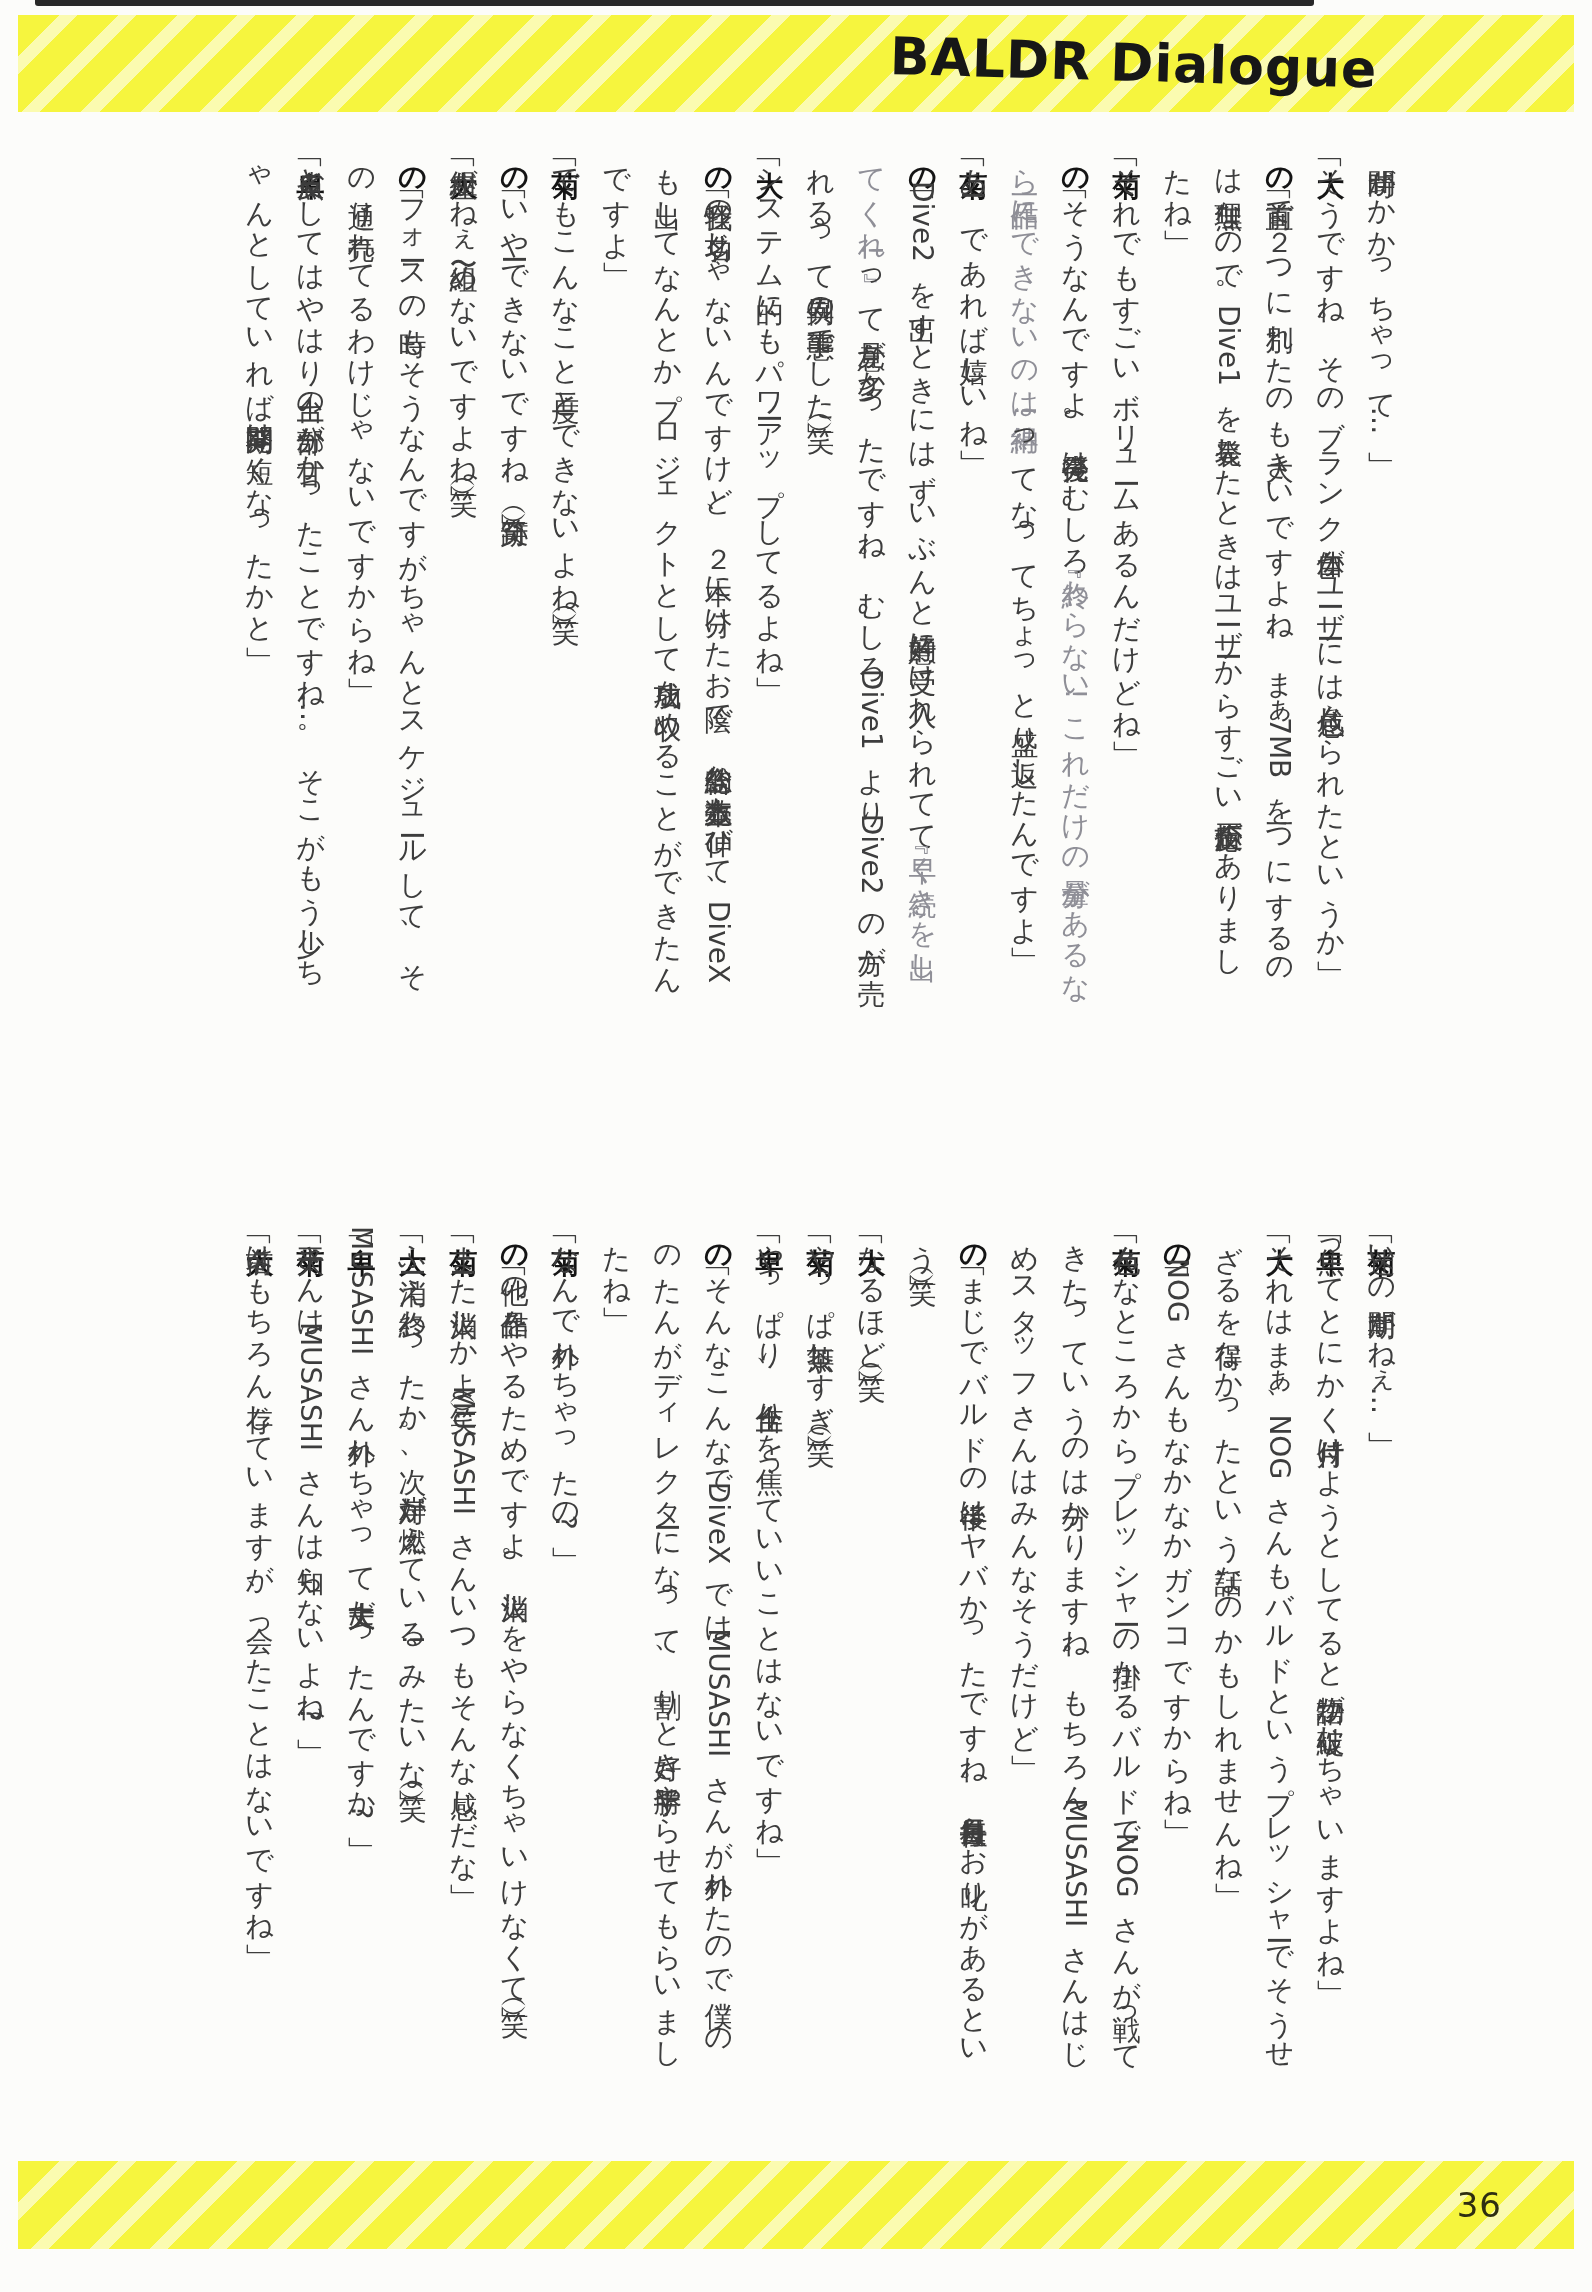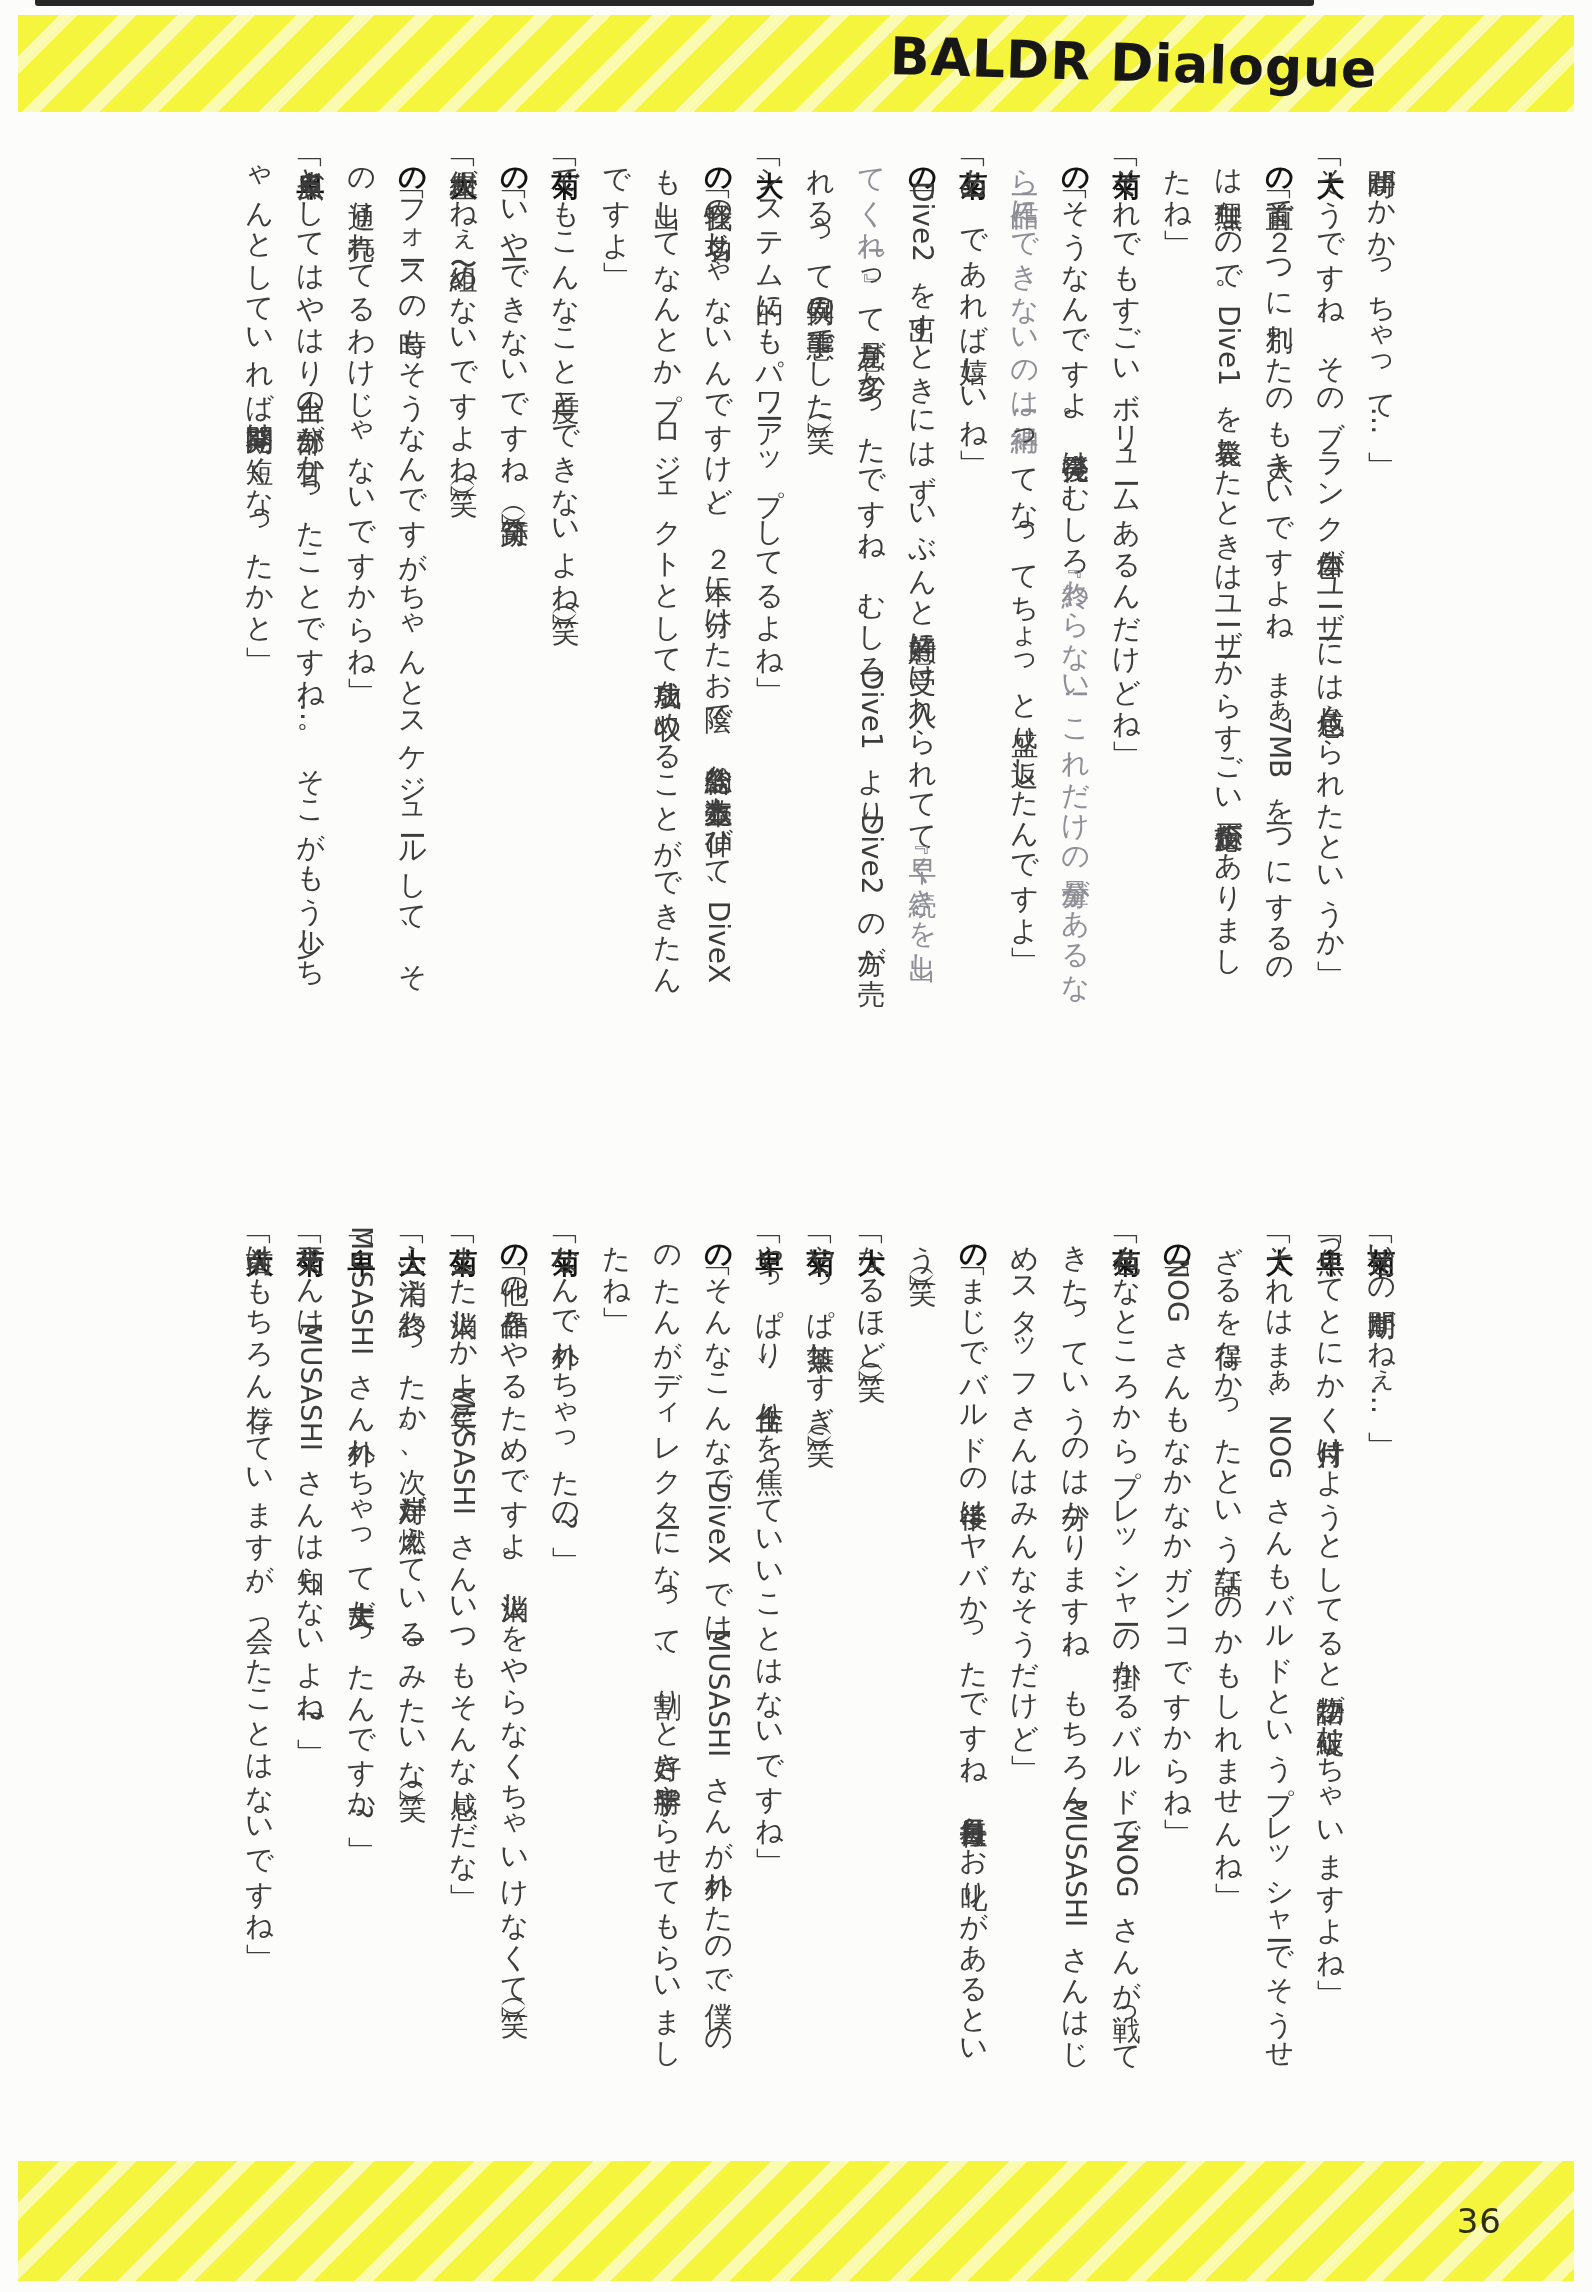--- a/index.html
+++ b/index.html
@@ -25,21 +25,21 @@
     position:absolute;top:0;left:35px;width:1279px;height:6px;
     background:#161616;border-radius:0 0 3px 3px;opacity:.92;
   }
   .band{
     position:absolute;left:18px;right:18px;
     background:repeating-linear-gradient(135deg,
       var(--banner-yellow) 0 29px,
       var(--banner-pale) 29px 42px);
   }
   .band-top{top:15px;height:97px;}
-  .band-bottom{top:2161px;height:120px;}
+  .band-bottom{top:2161px;height:88px;}
   .band-title{
     position:absolute;right:197px;top:50%;
     transform:translateY(-52%) rotate(1.6deg);
     font-weight:bold;font-size:52px;letter-spacing:1px;
     color:var(--title);
     font-family:"DejaVu Sans",sans-serif;
     white-space:nowrap;
   }
   .page-number{
     position:absolute;right:72px;top:50%;

